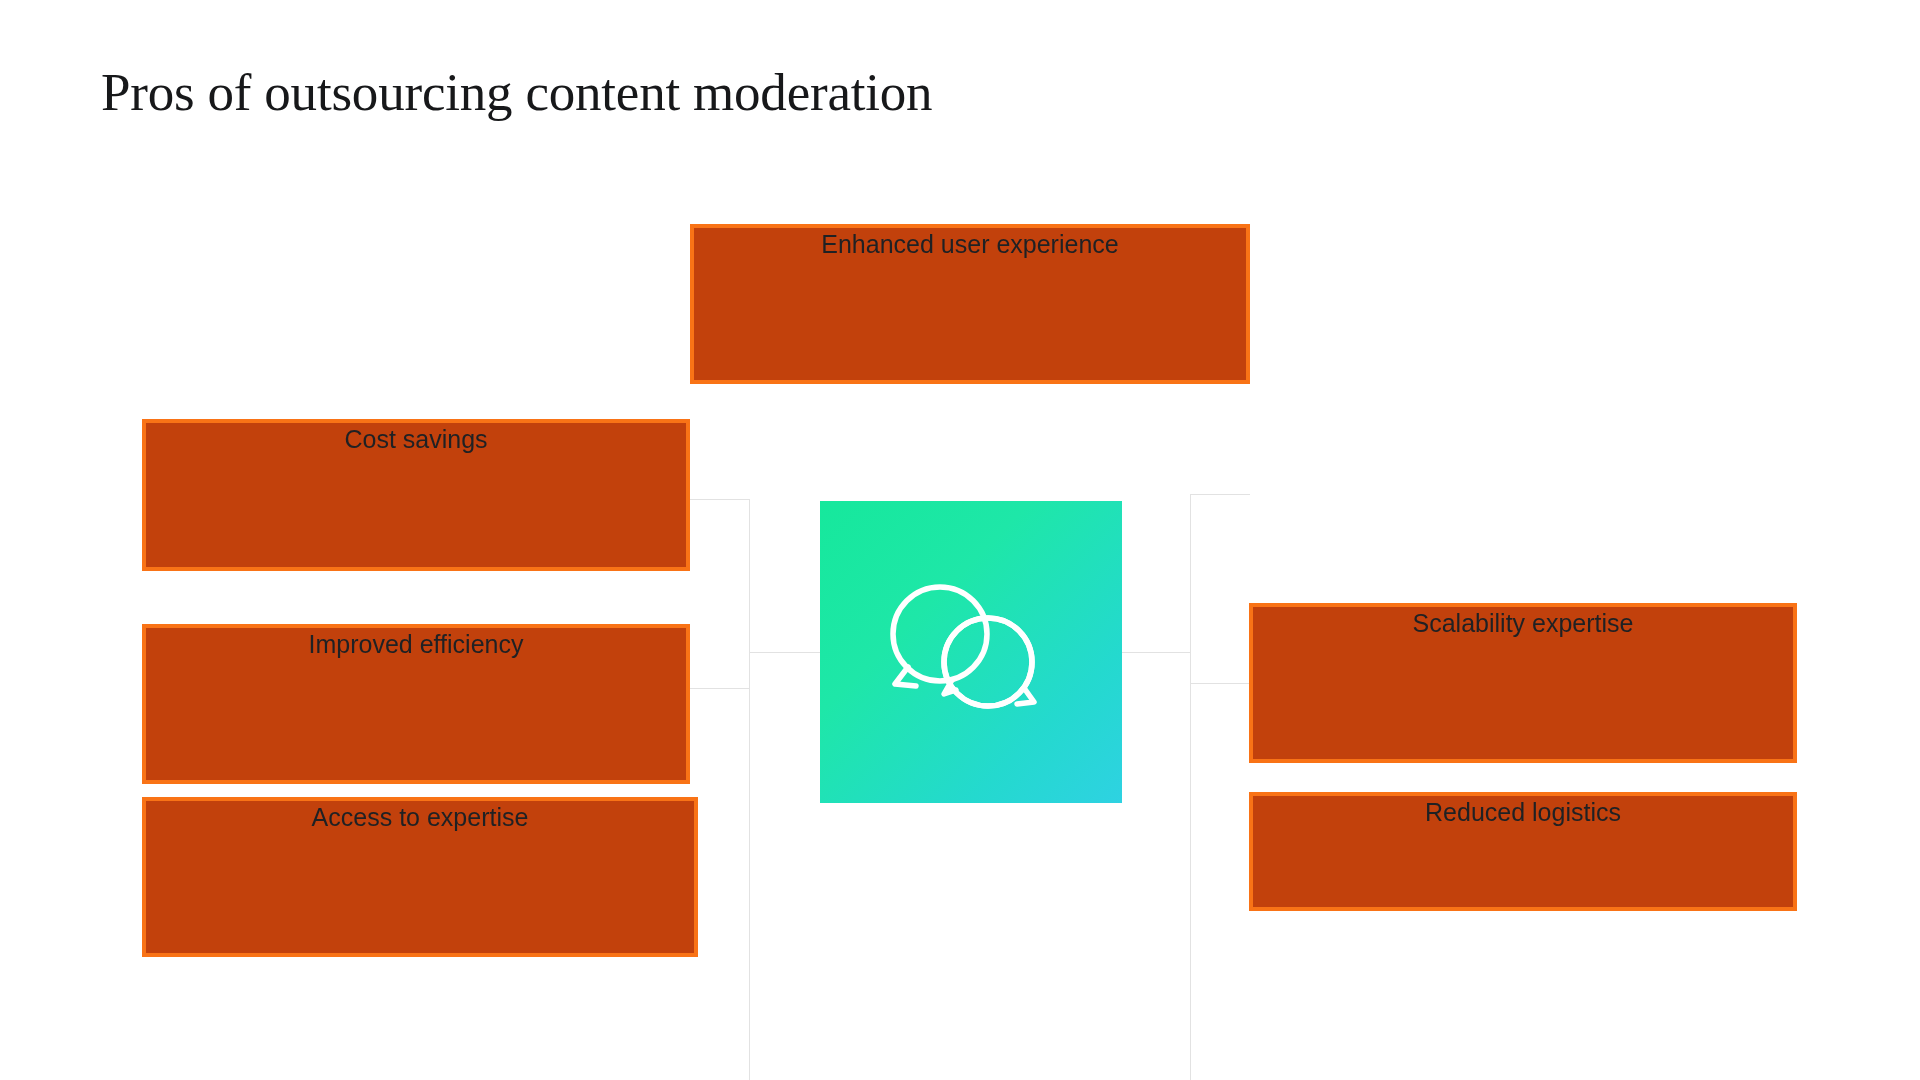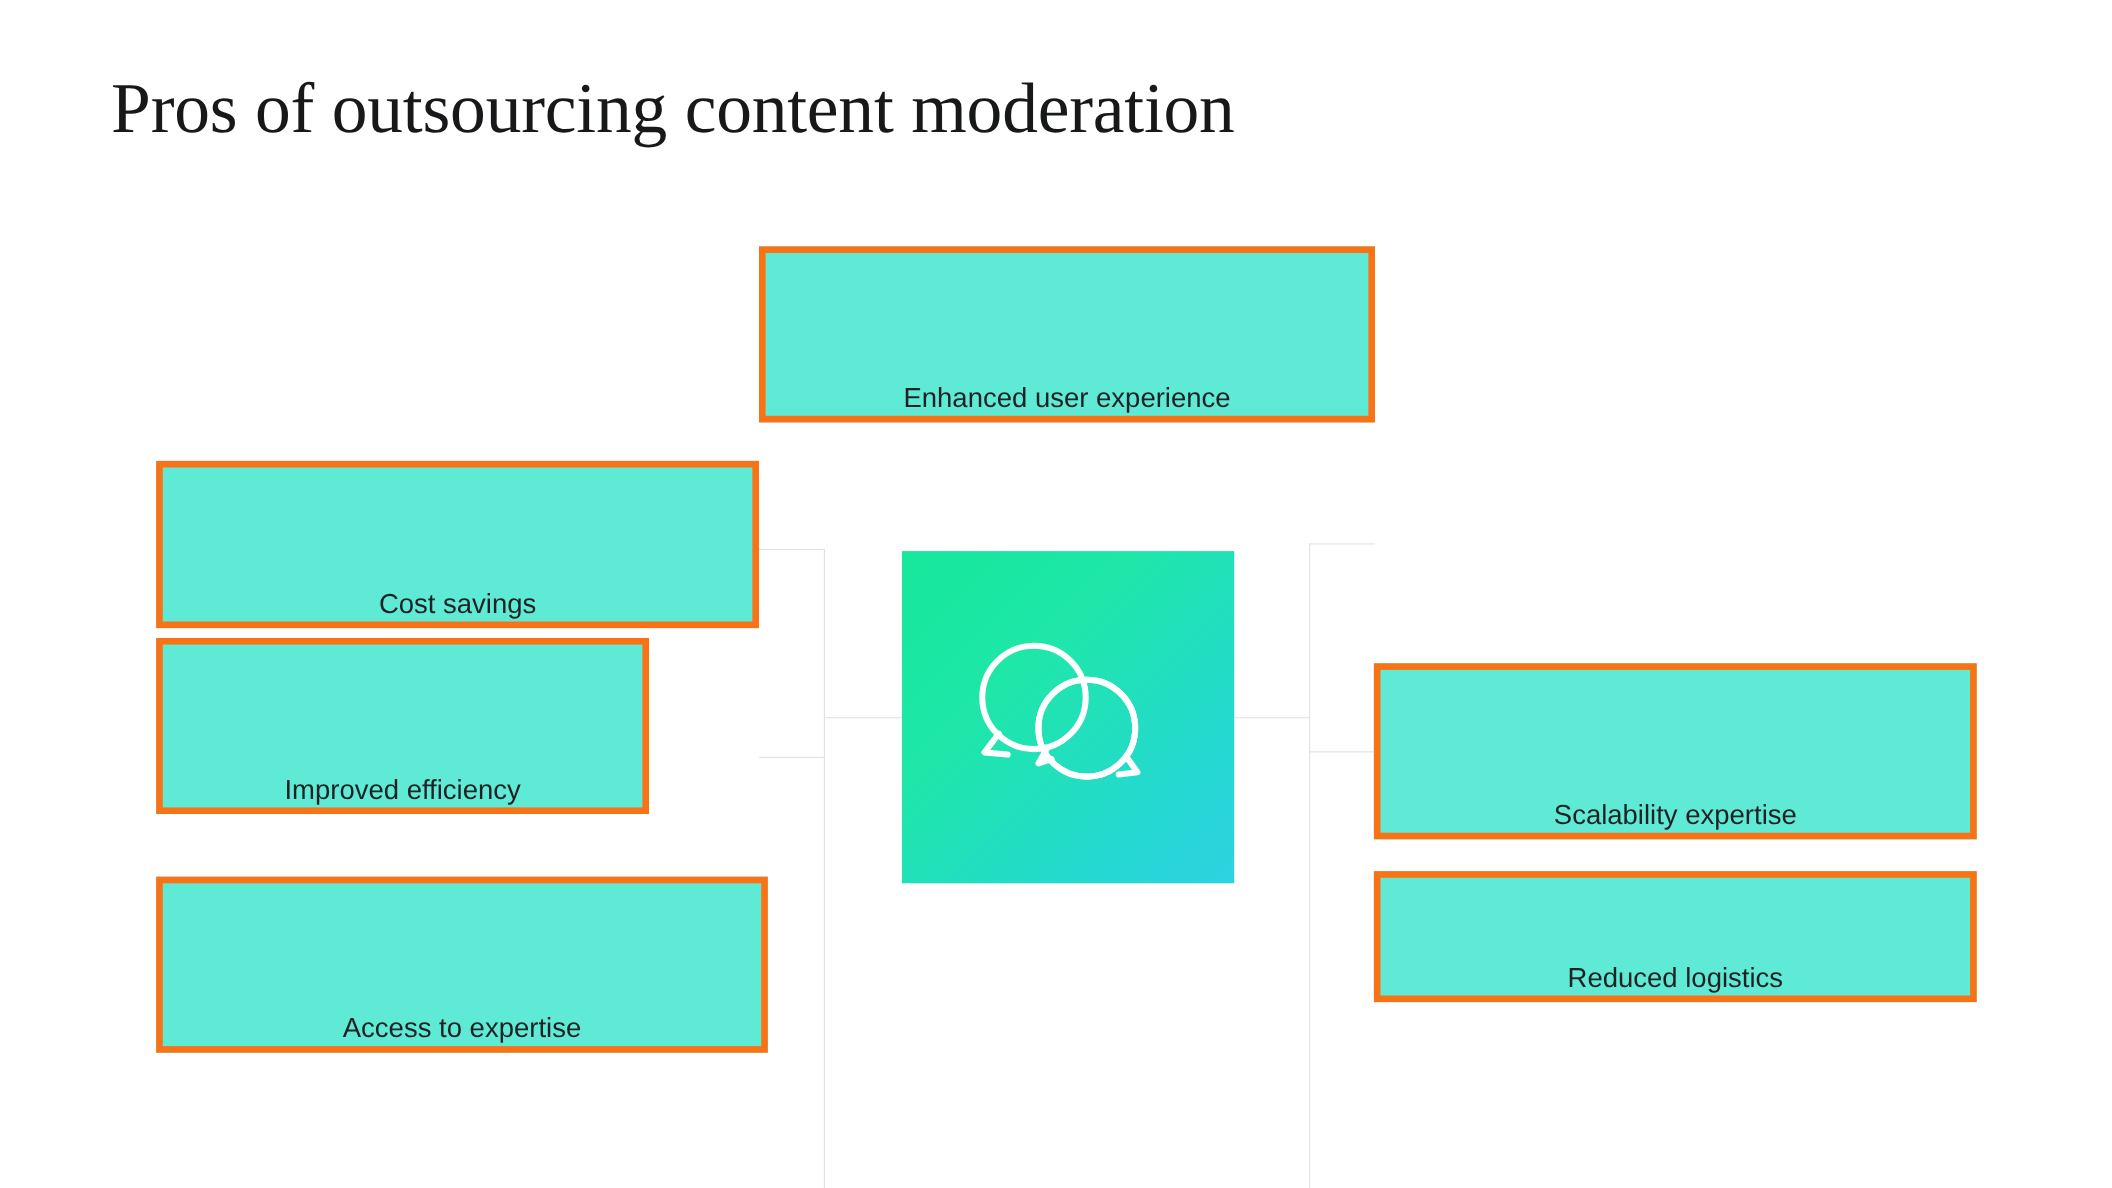--- a/index.html
+++ b/index.html
@@ -15,21 +15,21 @@
     font-family: "Liberation Sans", sans-serif;
     position: relative;
   }
 
   
   .page-title {
     position: absolute;
     left: 101px;
     top: 62px;
     font-family: "Liberation Serif", serif;
-    font-size: 65px;
+    font-size: 53px;
     font-weight: 400;
     color: #17181a;
     letter-spacing: -0.2px;
     white-space: nowrap;
   }
 
   
   .diagram {
     position: absolute;
     left: 0;
@@ -42,24 +42,24 @@
   .conn {
     position: absolute;
     background: #e2e2e2;
   }
   .conn-h { height: 1px; }
   .conn-v { width: 1px; }
 
   
   .node-box {
     position: absolute;
-    background: #5eead4;
-    border: 6px solid #f97316;
+    background: #c2410c;
+    border: 4px solid #f97316;
     display: flex;
-    align-items: flex-end;
+    align-items: flex-start;
     justify-content: center;
     text-align: center;
   }
   .node-label {
     font-family: "Liberation Sans", sans-serif;
     font-size: 25px;
     font-weight: 400;
     color: #1f2124;
     line-height: 1.3;
     padding: 0 14px;
@@ -68,21 +68,21 @@
   
   .node-top {
     left: 690px;
     top: 224px;
     width: 560px;
     height: 160px;
   }
 
   
   .node-l0 { left: 142px; top: 419px; width: 548px; height: 152px; }
-  .node-l1 { left: 142px; top: 580px; width: 448px; height: 160px; }
+  .node-l1 { left: 142px; top: 624px; width: 548px; height: 160px; }
   .node-l2 { left: 142px; top: 797px; width: 556px; height: 160px; }
 
   
   .node-r0 { left: 1249px; top: 414px; width: 548px; height: 160px; }
   .node-r1 { left: 1249px; top: 603px; width: 548px; height: 160px; }
   .node-r2 { left: 1249px; top: 792px; width: 548px; height: 119px; }
 
   
   .center-tile {
     position: absolute;

